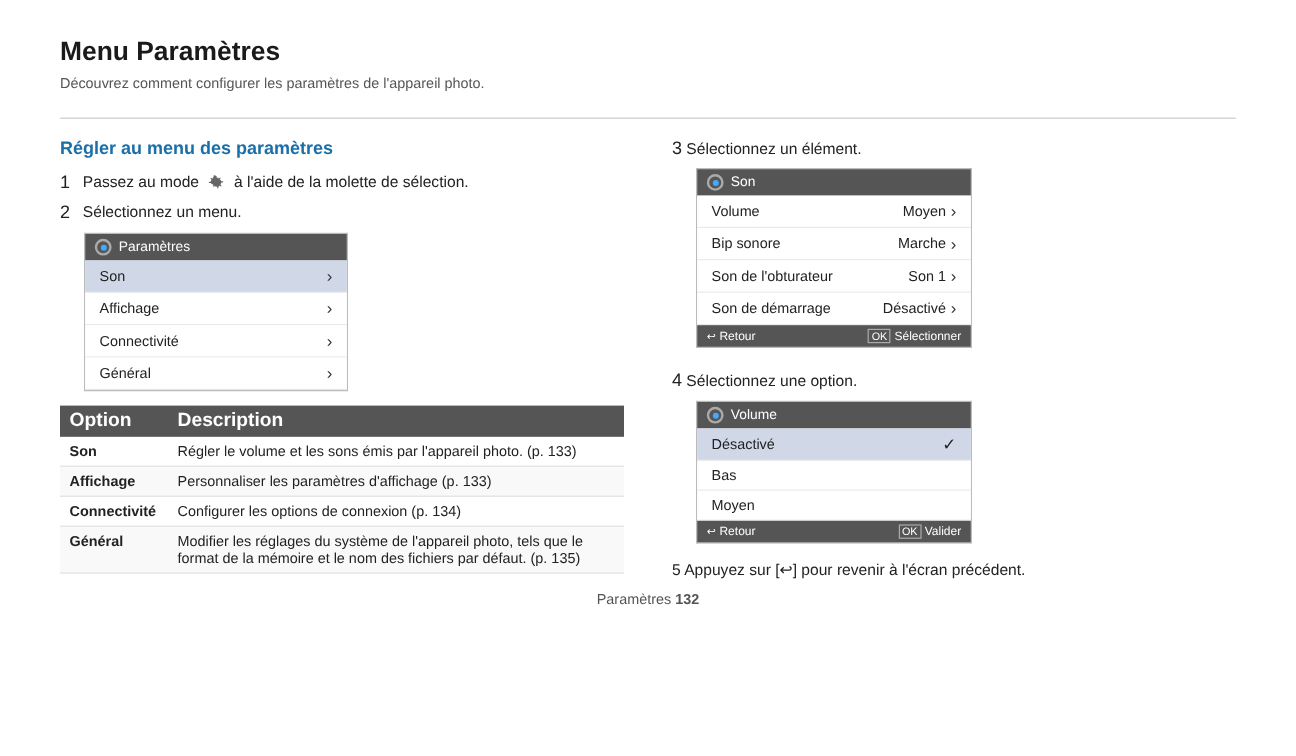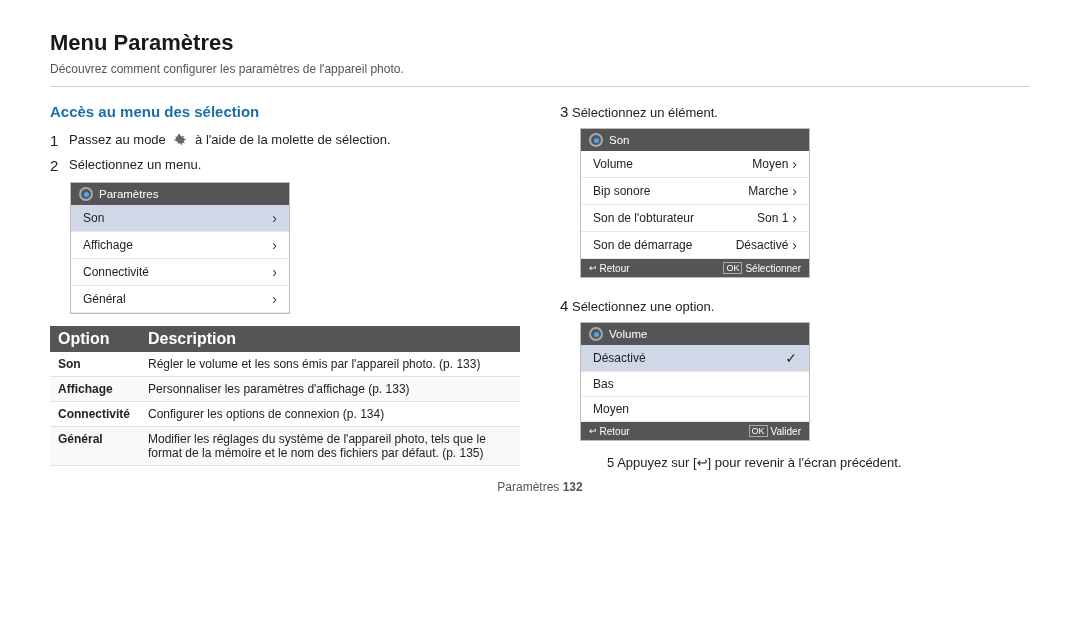--- a/index.html
+++ b/index.html
@@ -16,21 +16,21 @@
     h1 {
       font-size: 22px;
       font-weight: 900;
       color: #1a1a1a;
       margin-bottom: 6px;
     }
     .subtitle {
       font-size: 12px;
       color: #555;
       border-bottom: 1px solid #ccc;
-      padding-bottom: 10px;
+      padding-bottom: 22px;
       margin-bottom: 16px;
     }
     .two-col {
       display: flex;
       gap: 40px;
     }
     .left-col {
       flex: 1;
     }
     .right-col {
@@ -166,37 +166,36 @@
     .footer-page strong {
       font-weight: bold;
     }
     .checkmark {
       color: #222;
       font-size: 14px;
     }
     .step5 {
       font-size: 13px;
       margin-top: 4px;
-      margin-left: 47px;
     }
     .back-icon {
       display: inline-block;
       font-size: 13px;
     }
   </style>
 </head>
 <body>
 
 <h1>Menu Paramètres</h1>
 <p class="subtitle">Découvrez comment configurer les paramètres de l'appareil photo.</p>
 
 <div class="two-col">
 
   <div class="left-col">
-    <div class="section-title">Accès au menu des sélection</div>
+    <div class="section-title">Régler au menu des paramètres</div>
 
     <div class="step-text">
       <span class="step-num">1</span>
       <span>
         <span>Passez au mode</span>
         <svg width="16" height="16" viewBox="0 0 16 16" style="vertical-align:middle;margin:0 3px" fill="#666">
           <circle cx="8" cy="8" r="2.5"></circle>
           <path d="M8 1.5a.5.5 0 01.5.5v1a5 5 0 011.8.75l.7-.7a.5.5 0 01.71.71l-.7.7A5 5 0 0112.5 6h1a.5.5 0 010 1h-1a5 5 0 01-.75 1.8l.7.7a.5.5 0 01-.71.71l-.7-.7A5 5 0 0110 10.5v1a.5.5 0 01-1 0v-1a5 5 0 01-1.8-.75l-.7.7a.5.5 0 01-.71-.71l.7-.7A5 5 0 013.5 7.5h-1a.5.5 0 010-1h1a5 5 0 01.75-1.8l-.7-.7a.5.5 0 01.71-.71l.7.7A5 5 0 016 2.5v-1a.5.5 0 01.5-.5z" fill-rule="evenodd"></path>
         </svg>
         <span>à l'aide de la molette de sélection.</span>

